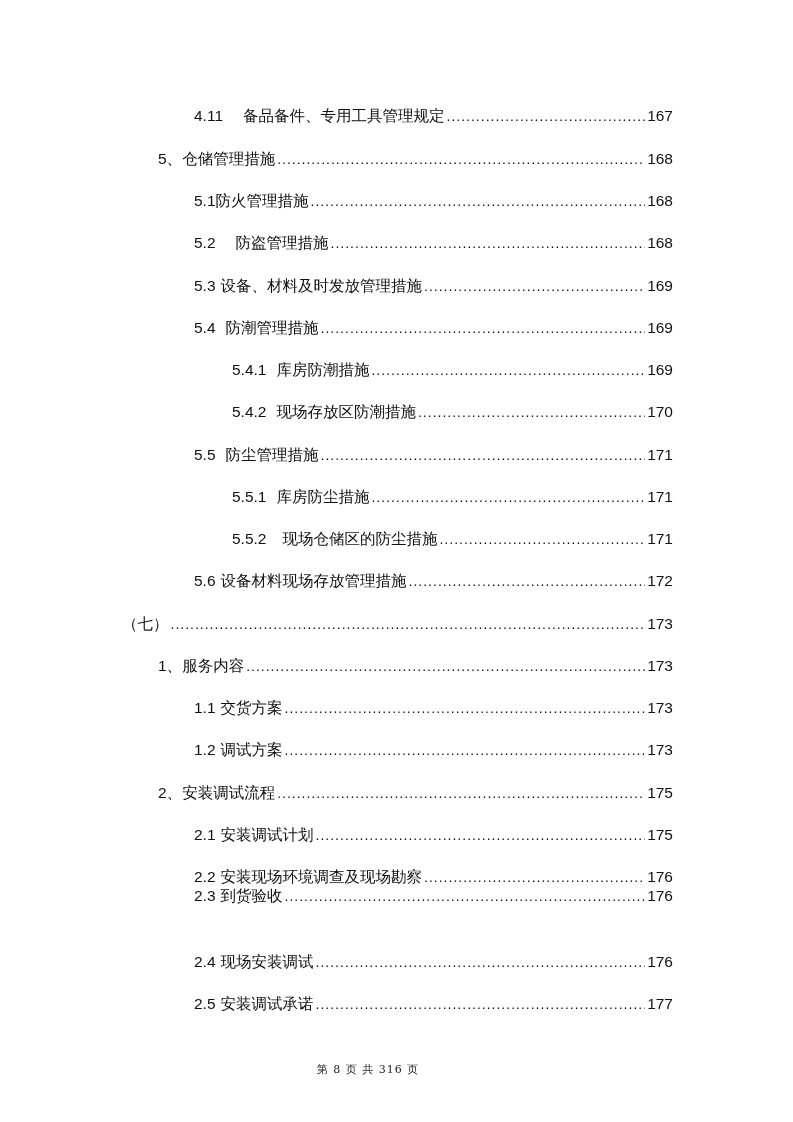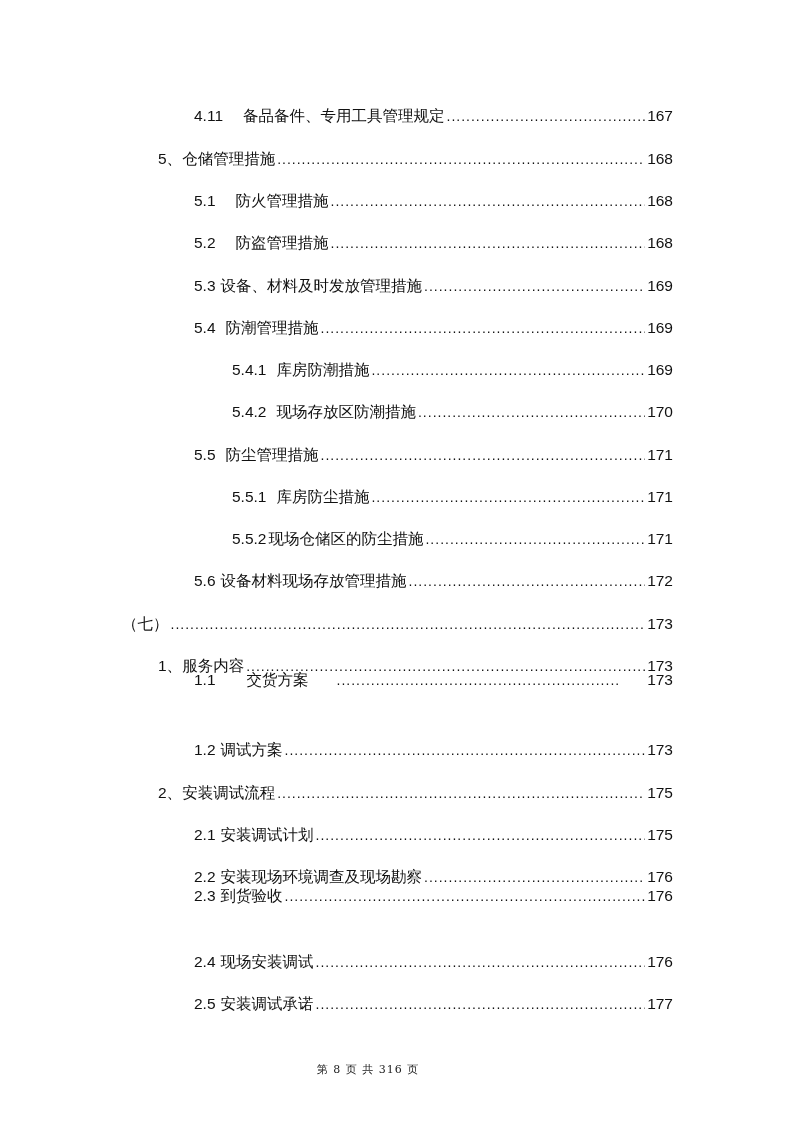--- a/index.html
+++ b/index.html
@@ -74,21 +74,21 @@
     <span class="page">167</span>
   </div>
     <div class="toc-entry" style="left: 158px; top: 147px;">
     <span class="num">5、</span>
     <span class="title">仓储管理措施</span>
     <span class="leader"></span>
     <span class="page">168</span>
   </div>
     <div class="toc-entry" style="left: 194px; top: 189px;">
     <span class="num">5.1</span>
-    <span class="title" style="margin-left: 20px;">防火管理措施</span>
+    <span class="title" style="">防火管理措施</span>
     <span class="leader"></span>
     <span class="page">168</span>
   </div>
     <div class="toc-entry" style="left: 194px; top: 231px;">
     <span class="num">5.2</span>
     <span class="title" style="margin-left: 20px; text-align: right;">防盗管理措施</span>
     <span class="leader"></span>
     <span class="page">168</span>
   </div>
     <div class="toc-entry" style="left: 194px; top: 274px;">
@@ -122,42 +122,42 @@
     <span class="page">171</span>
   </div>
     <div class="toc-entry" style="left: 232px; top: 485px;">
     <span class="num">5.5.1</span>
     <span class="title" style="margin-left: 10px;">库房防尘措施</span>
     <span class="leader"></span>
     <span class="page">171</span>
   </div>
     <div class="toc-entry" style="left: 232px; top: 527px;">
     <span class="num">5.5.2</span>
-    <span class="title" style="margin-left: 2px;">现场仓储区的防尘措施</span>
+    <span class="title" style="margin-left: 16px;">现场仓储区的防尘措施</span>
     <span class="leader"></span>
     <span class="page">171</span>
   </div>
     <div class="toc-entry" style="left: 194px; top: 569px;">
     <span class="num">5.6</span>
     <span class="title" style="margin-left: 5px;">设备材料现场存放管理措施</span>
     <span class="leader"></span>
     <span class="page">172</span>
   </div>
     <div class="toc-entry" style="left: 122px; top: 612px;">
     <span class="num">（七）</span>
     <span class="leader"></span>
     <span class="page">173</span>
   </div>
     <div class="toc-entry" style="left: 158px; top: 654px;">
     <span class="num">1、</span>
     <span class="title">服务内容</span>
     <span class="leader"></span>
     <span class="page">173</span>
   </div>
-    <div class="toc-entry" style="left: 194px; top: 668px; gap: 26px;">
+    <div class="toc-entry" style="left: 194px; top: 696px;">
     <span class="num">1.1</span>
     <span class="title" style="margin-left: 5px;">交货方案</span>
     <span class="leader"></span>
     <span class="page">173</span>
   </div>
     <div class="toc-entry" style="left: 194px; top: 738px;">
     <span class="num">1.2</span>
     <span class="title" style="margin-left: 5px;">调试方案</span>
     <span class="leader"></span>
     <span class="page">173</span>

